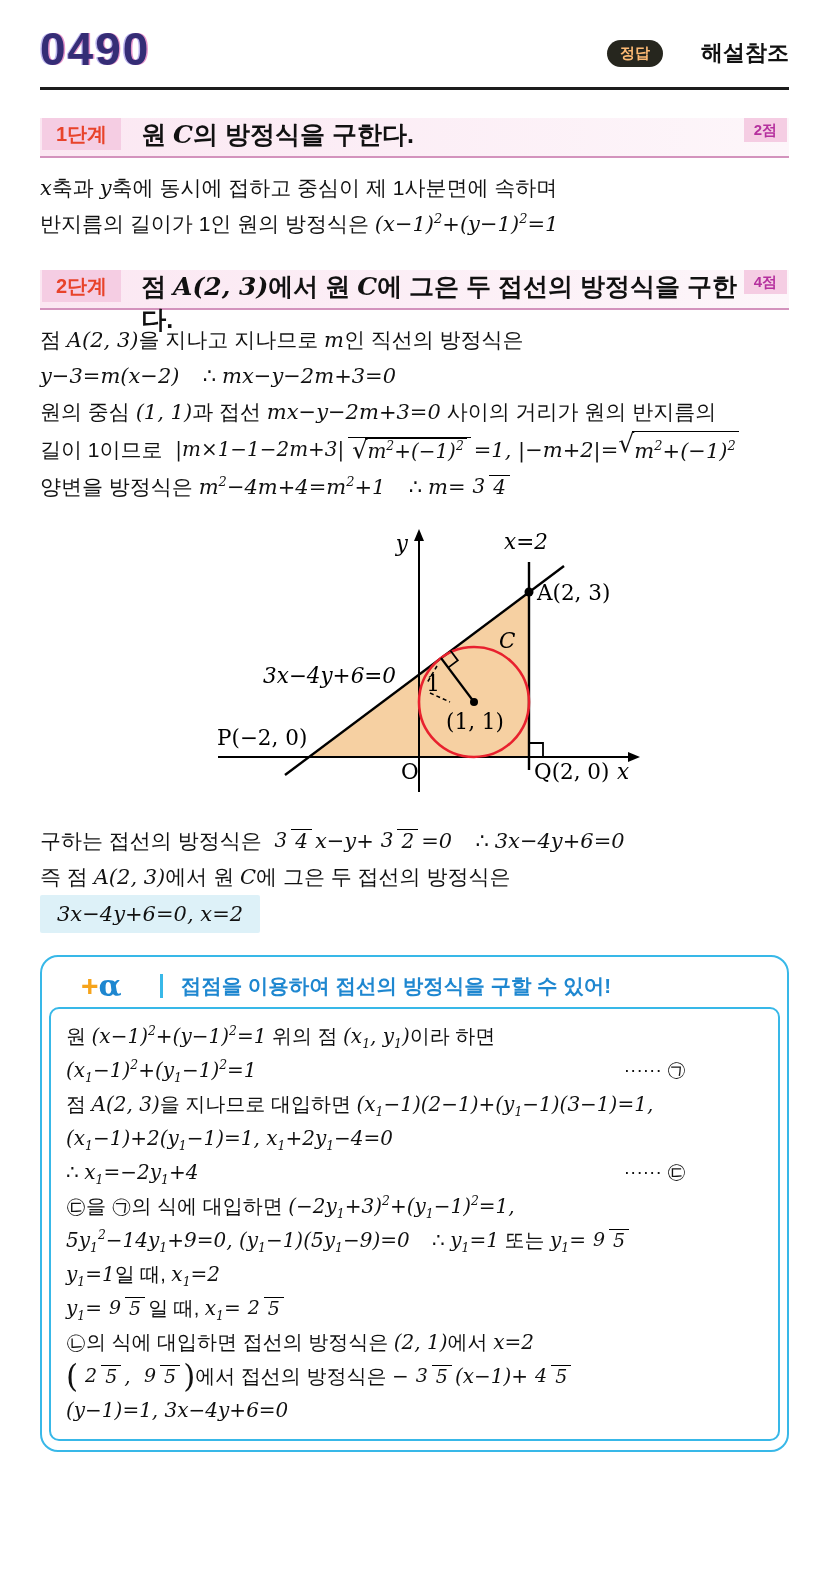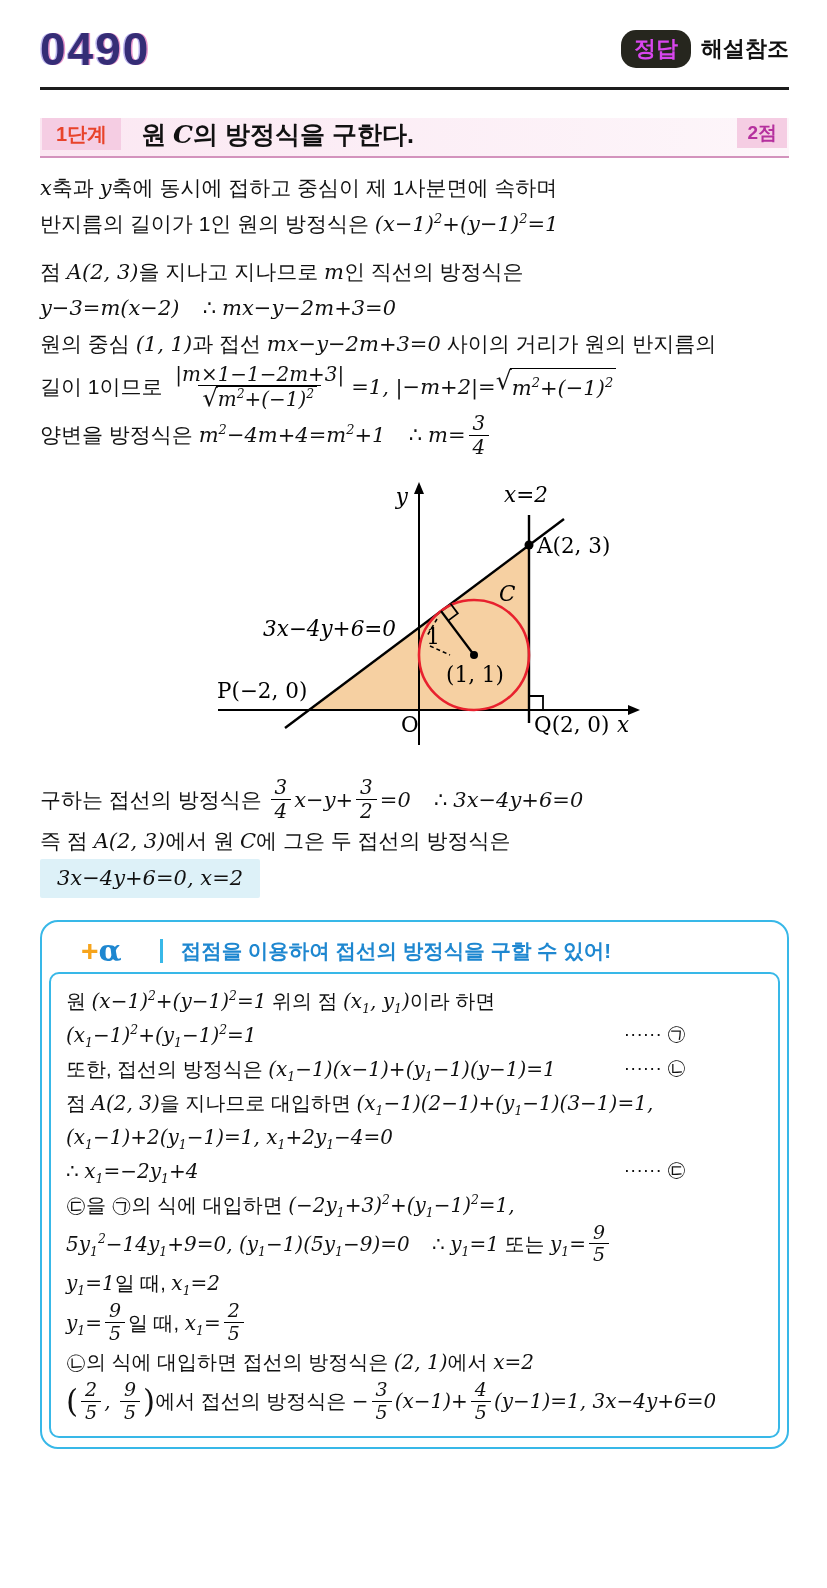--- a/index.html
+++ b/index.html
@@ -11,42 +11,42 @@
   *{margin:0;padding:0;box-sizing:border-box;}
   html,body{background:#ffffff;}
   body{width:827px;font-family:"Liberation Sans",sans-serif;color:#111;}
   .page{width:827px;min-height:1588px;padding:26px 38px 18px 40px;background:#fff;}
 
   
   .hdr{display:flex;justify-content:space-between;align-items:flex-end;}
   .probnum{font-size:46px;font-weight:800;letter-spacing:2px;color:var(--number_indigo);
     text-shadow:1.4px 0 0 rgba(200,20,140,.45), -1.4px 0 0 rgba(60,40,200,.35);line-height:1;}
   .ansgrp{display:flex;align-items:center;gap:10px;padding-bottom:4px;}
-  .ansbadge{background:var(--badge_black);color:#d946ef;font-size:22px;font-weight:700;
+  .ansbadge{background:var(--badge_black);color:#fdba74;font-size:15px;font-weight:700;
     padding:4px 13px;border-radius:15px;}
-  .anstext{font-size:22px;font-weight:800;color:#111;}
+  .anstext{font-size:22px;font-weight:800;color:#111;margin-left:28px;}
   .toprule{border:none;border-top:3px solid #1c1c1c;margin-top:15px;}
 
   
   .banner{display:flex;align-items:flex-start;height:40px;margin-top:28px;
     background:linear-gradient(to right,#fbe7f2,#fdf6fa);border-bottom:2.5px solid var(--banner_line);}
   .steplabel{background:var(--banner_pink);color:var(--accent_red);font-weight:800;font-size:20px;
     padding:3px 14px;margin-left:2px;line-height:1.3;}
   .steptitle{flex:1;padding-left:20px;font-size:25px;font-weight:700;}
-  .points{background:var(--banner_pink);color:var(--points_magenta);font-weight:800;font-size:19px;
+  .points{background:var(--banner_pink);color:var(--points_magenta);font-weight:800;font-size:15px;
     padding:2px 10px;margin-right:2px;line-height:1.35;}
 
   
   .para{margin-top:12px;}
   .line{font-size:21px;line-height:1.72;display:flex;align-items:center;flex-wrap:wrap;}
   .line .k{white-space:pre-wrap;}
   .m{font-family:"DejaVu Serif","Liberation Serif",serif;font-style:italic;white-space:pre-wrap;}
   .m sup,.m sub{font-style:italic;line-height:0;}
   sup{font-size:.62em;} sub{font-size:.62em;}
-  .fr{display:inline-flex;flex-direction:column;align-items:center;vertical-align:middle;
+  .fr{display:inline-flex;flex-direction:row;align-items:center;vertical-align:middle;
     margin:0 3px;line-height:1.15;font-size:.95em;}
   .fr .n{padding:0 4px;}
   .fr .d{border-top:1.6px solid #000;padding:0 4px;}
   .sq{display:inline-flex;align-items:flex-start;}
   .sq .rad{font-family:"DejaVu Serif",serif;font-style:normal;font-size:1.2em;line-height:1.05;}
   .sq .bar{border-top:1.7px solid #000;padding:1px 3px 0 2px;margin-left:-2px;}
   .hl{background:var(--highlight_cyan);padding:1px 17px;border-radius:2px;display:inline-flex;align-items:center;}
   .bp{font-family:"DejaVu Serif",serif;font-style:normal;font-size:1.55em;font-weight:300;line-height:0;vertical-align:middle;}
 
   
@@ -94,20 +94,25 @@
         <span class="k">축과 </span>
         <span class="m">y</span>
         <span class="k">축에 동시에 접하고 중심이 제 1사분면에 속하며</span>
       </div>
       <div class="line">
         <span class="k">반지름의 길이가 1인 원의 방정식은 </span>
         <span class="m">(x−1)<sup>2</sup>+(y−1)<sup>2</sup>=1</span>
       </div>
     </div>
 
+  <div class="banner">
+    <span class="steplabel">2단계</span>
+    <span class="steptitle"><span class="k">점 </span><span class="m">A(2, 3)</span><span class="k">에서 원 </span><span class="m">C</span><span class="k">에 그은 두 접선의 방정식을 구한다.</span></span>
+    <span class="points">4점</span>
+  </div>
   <div class="para">
       <div class="line">
         <span class="k">점 </span>
         <span class="m">A(2, 3)</span>
         <span class="k">을 지나고 지나므로 </span>
         <span class="m">m</span>
         <span class="k">인 직선의 방정식은</span>
       </div>
       <div class="line">
         <span class="m">y−3=m(x−2)</span>
@@ -236,27 +241,20 @@
           </span>
         </div>
         <div class="line pline">
           <span class="cnt">
             <span class="m">(x<sub>1</sub>−1)<sup>2</sup>+(y<sub>1</sub>−1)<sup>2</sup>=1</span>
           </span>
           <span class="ref">······ ㉠</span>
         </div>
         <div class="line pline">
           <span class="cnt">
-            <span class="k">또한, 접선의 방정식은 </span>
-            <span class="m">(x<sub>1</sub>−1)(x−1)+(y<sub>1</sub>−1)(y−1)=1</span>
-          </span>
-          <span class="ref">······ ㉡</span>
-        </div>
-        <div class="line pline">
-          <span class="cnt">
             <span class="k">점 </span>
             <span class="m">A(2, 3)</span>
             <span class="k">을 지나므로 대입하면 </span>
             <span class="m">(x<sub>1</sub>−1)(2−1)+(y<sub>1</sub>−1)(3−1)=1,</span>
           </span>
         </div>
         <div class="line pline">
           <span class="cnt">
             <span class="m">(x<sub>1</sub>−1)+2(y<sub>1</sub>−1)=1, x<sub>1</sub>+2y<sub>1</sub>−4=0</span>
           </span>

